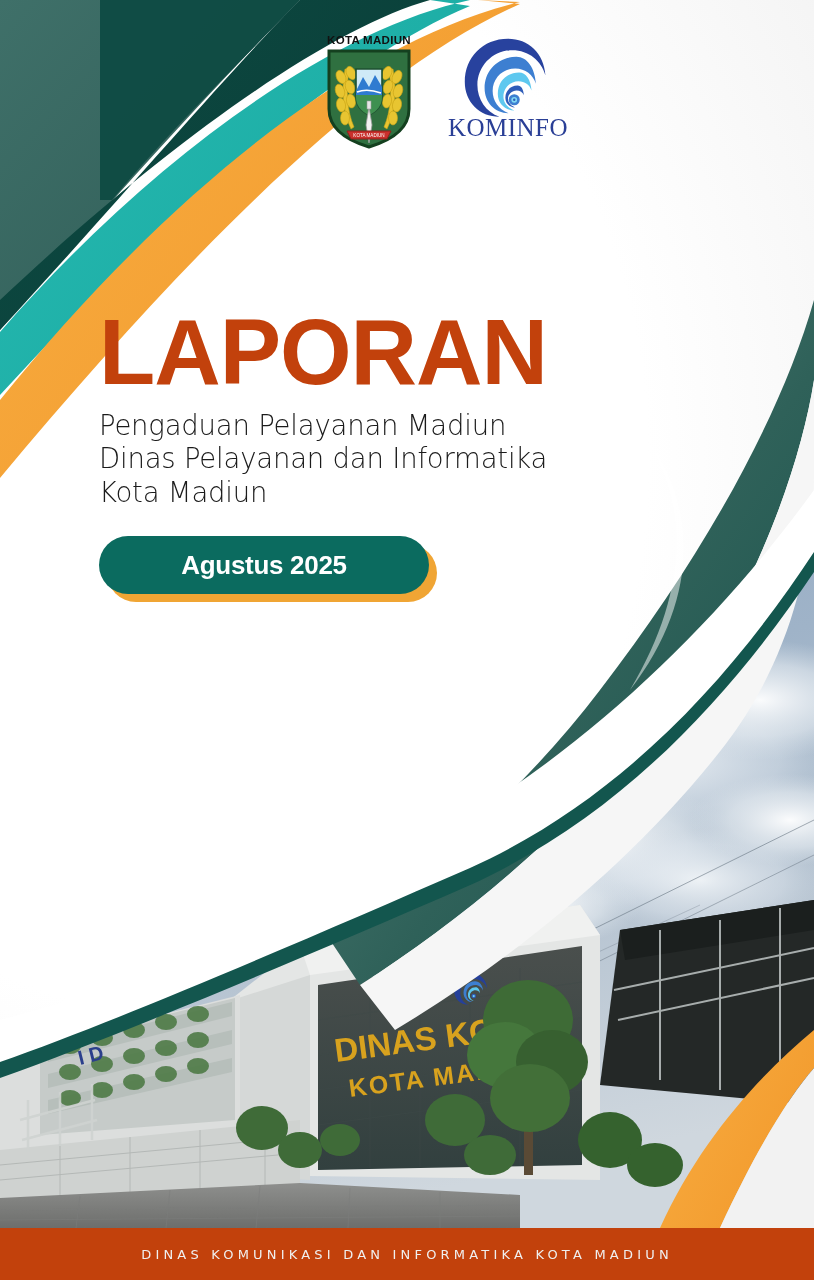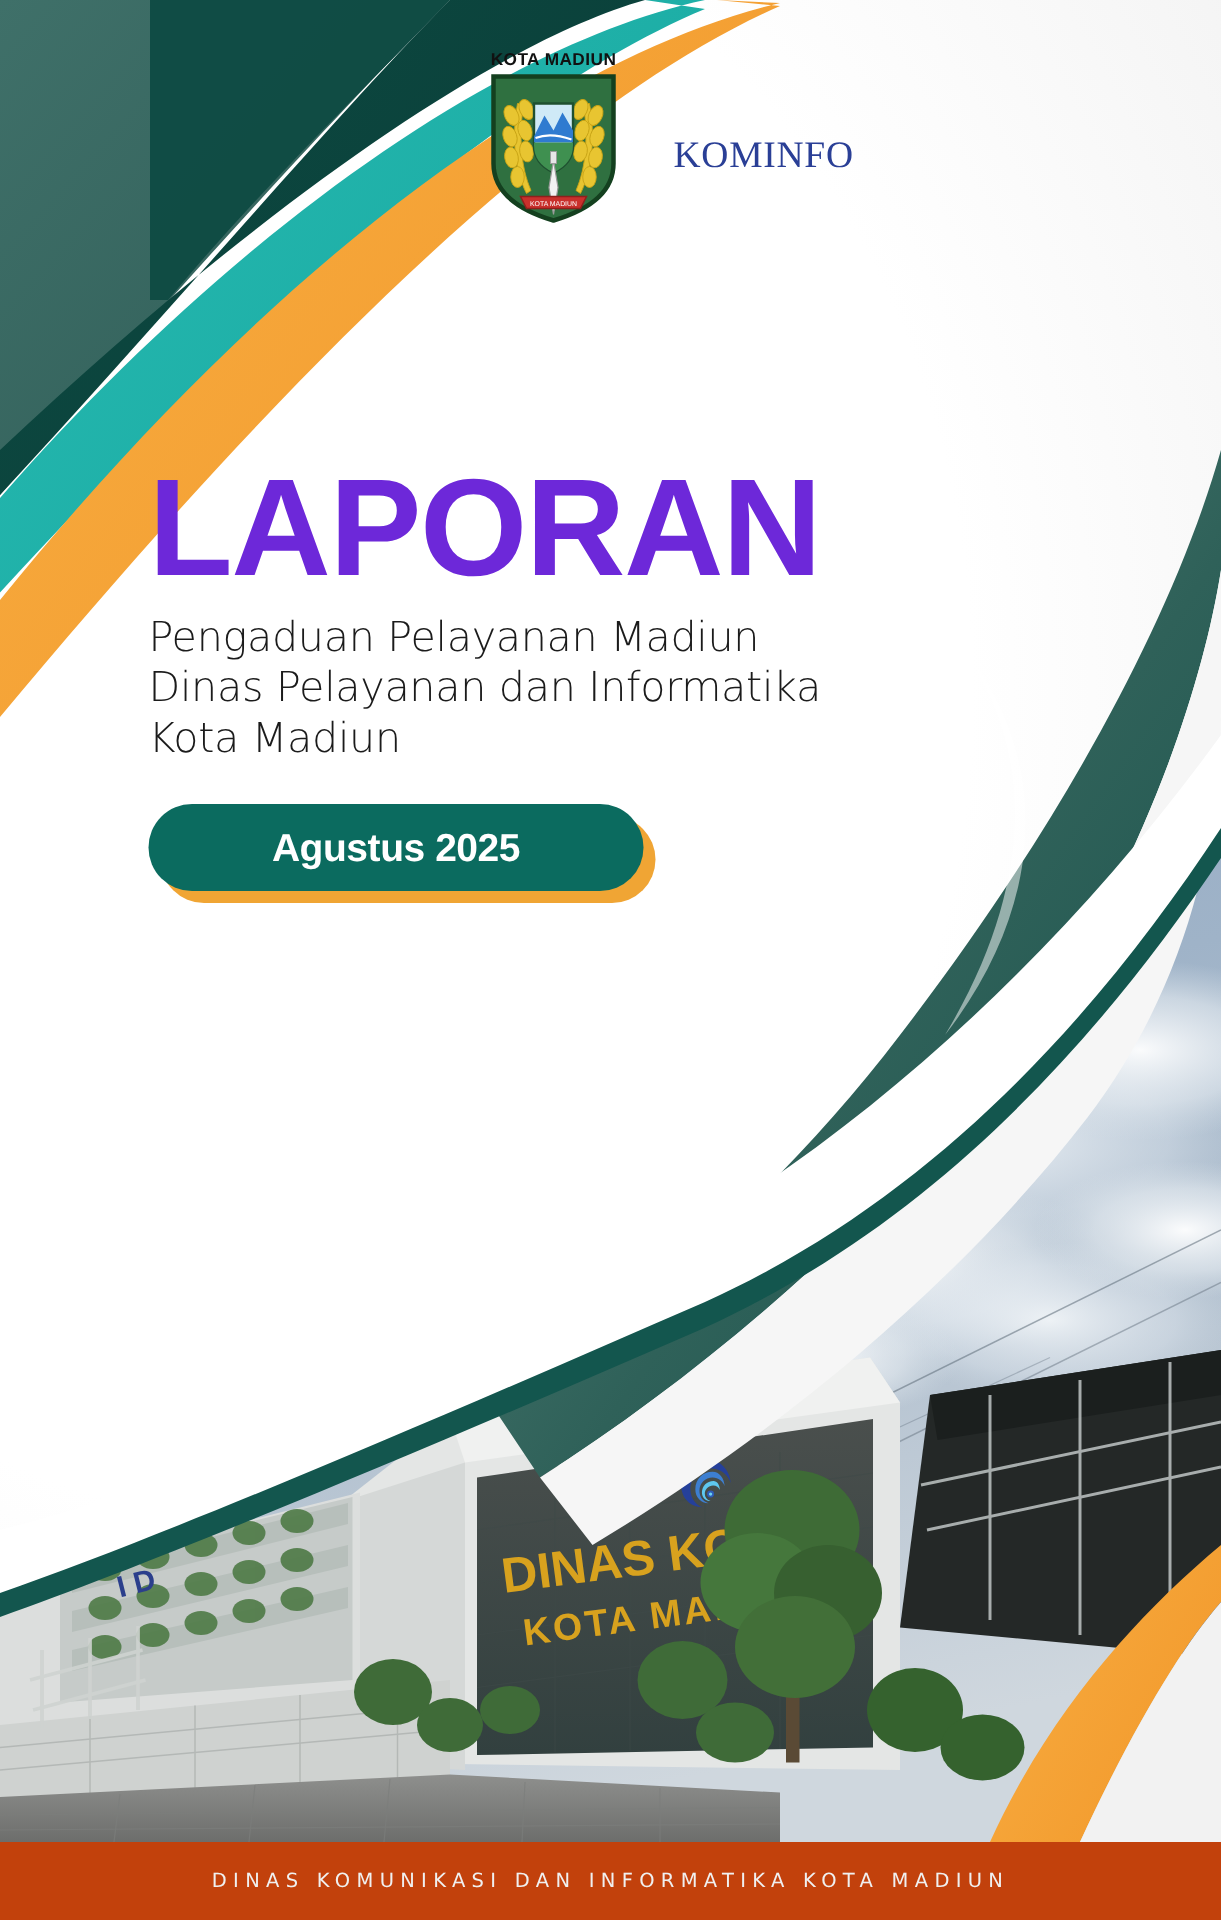--- a/index.html
+++ b/index.html
@@ -34,35 +34,35 @@
     display:flex; justify-content:center; align-items:flex-start;
     gap:28px; z-index:40;
     padding-left:70px;
   }
   .logo-madiun { display:flex; flex-direction:column; align-items:center; width:104px; }
   .logo-madiun .caption {
     font-family:"Liberation Sans", sans-serif;
     font-size:11.5px; font-weight:bold; letter-spacing:.3px;
     color:#111; margin-bottom:1px; white-space:nowrap;
   }
-  .logo-kominfo { display:flex; flex-direction:row; align-items:flex-end; width:118px; }
+  .logo-kominfo { display:flex; flex-direction:column; align-items:center; width:118px; }
   .logo-kominfo .caption {
     font-family:"Liberation Serif", serif;
     font-size:25px; letter-spacing:.5px; color:#2a3f96;
     margin-top:-4px;
   }
 
   
   .headline { position:absolute; left:99px; top:310px; z-index:45; }
   .title {
     font-family:"Liberation Sans", sans-serif;
     font-weight:bold;
     font-size:92px; line-height:.92;
     letter-spacing:-1px;
-    color:#6d28d9;
+    color:#c2410c;
   }
   .subtitle {
     margin-top:14px;
     font-family:"DejaVu Sans", sans-serif;
     font-weight:300;
     font-size:27.5px; line-height:1.23;
     color:#1b1b1b;
     letter-spacing:-0.2px;
   }
   .subtitle span { display:block; }

